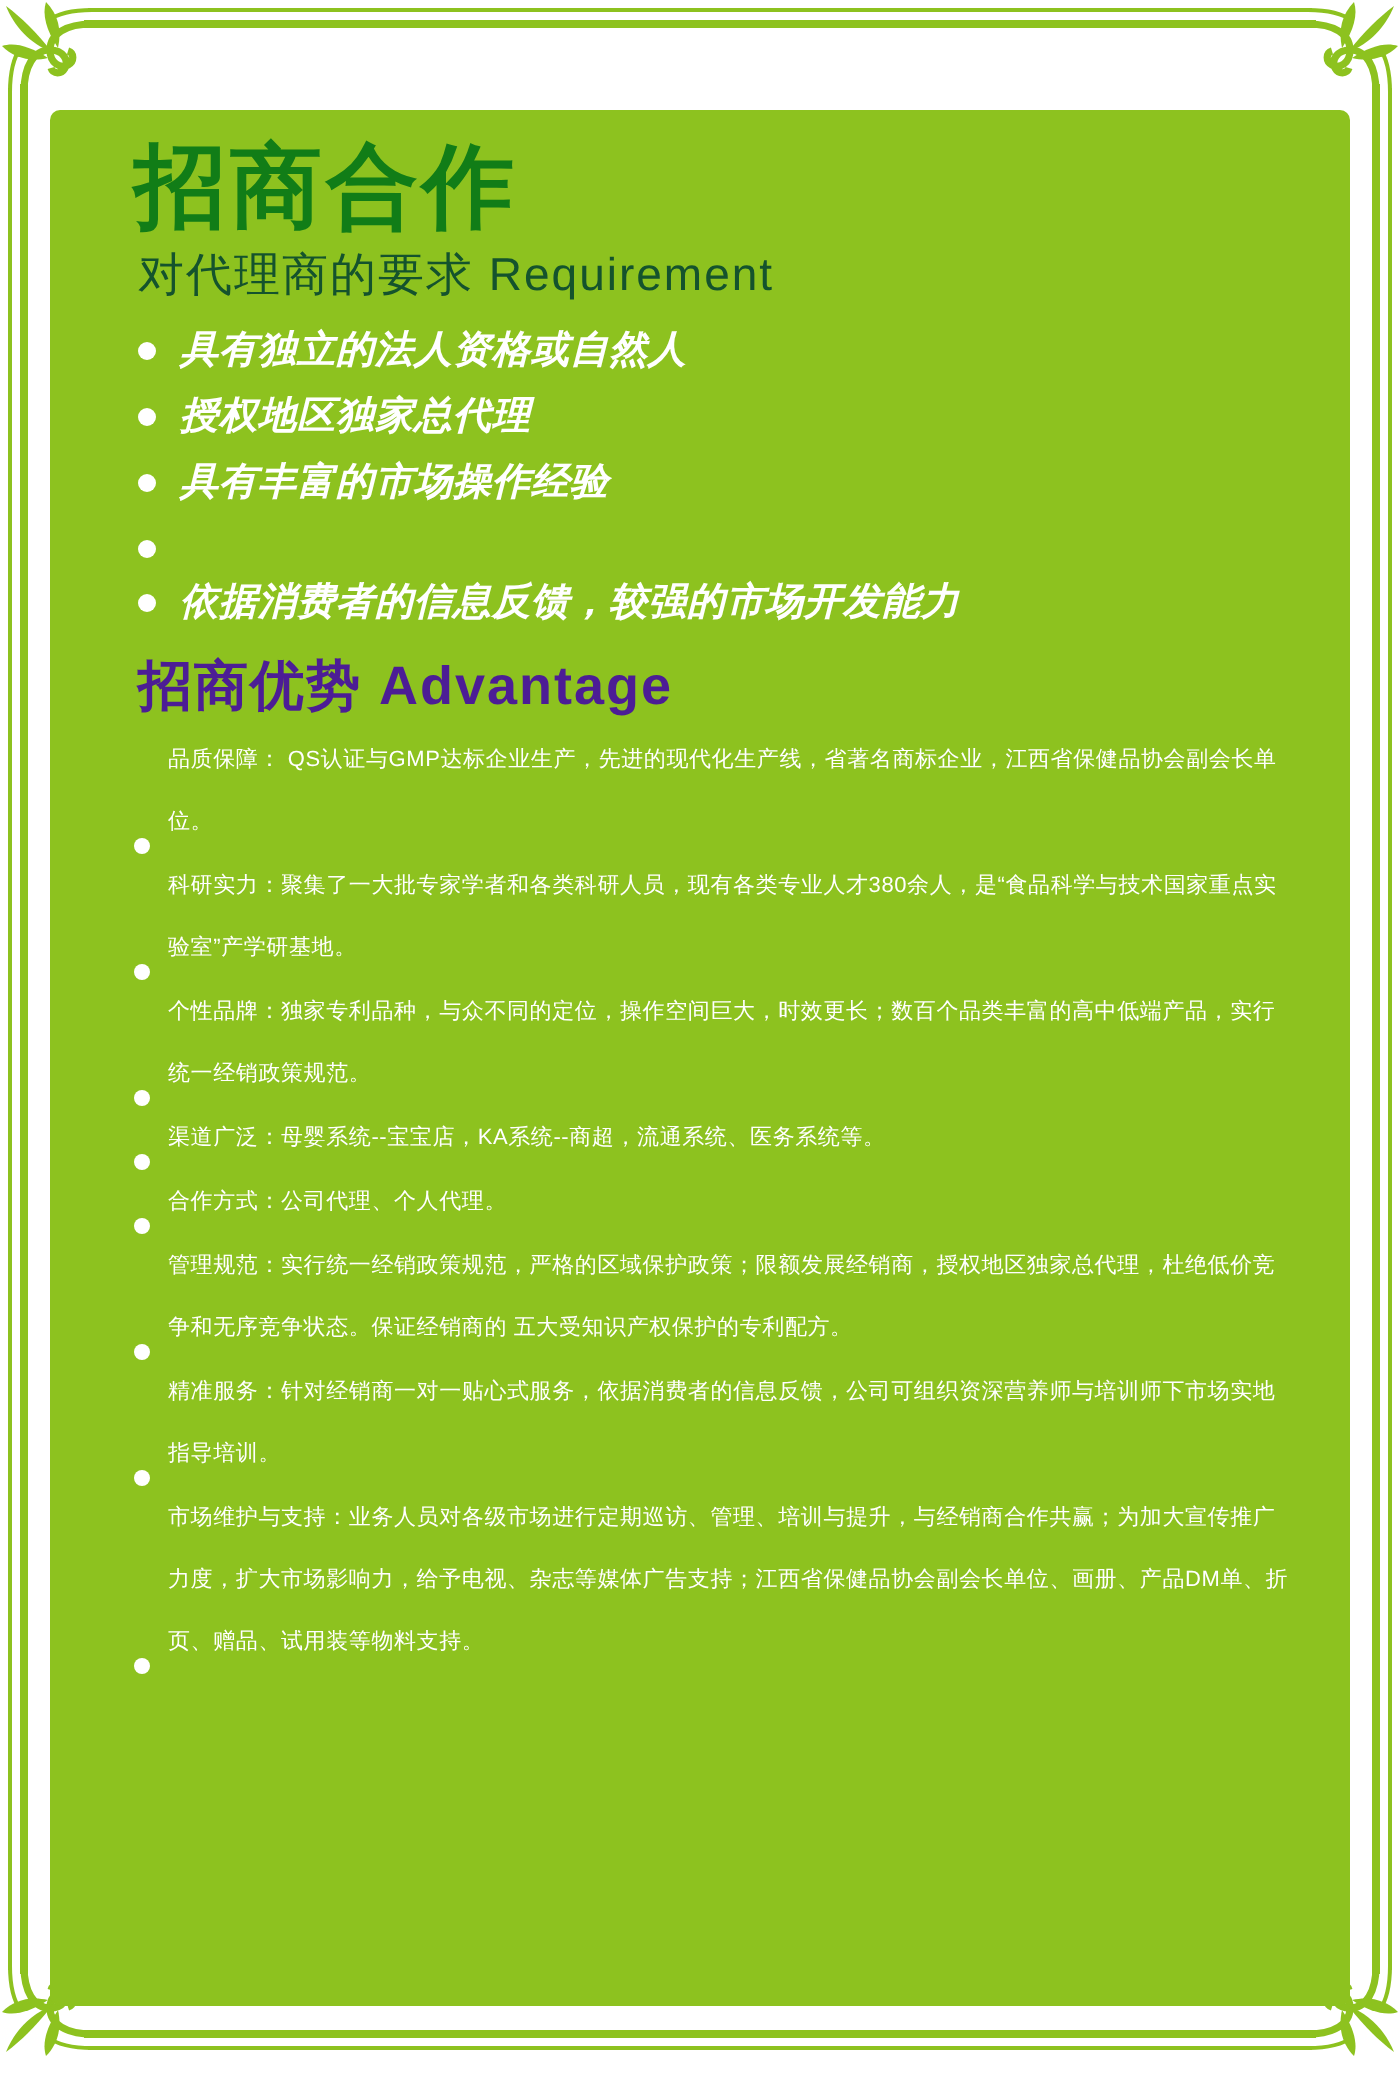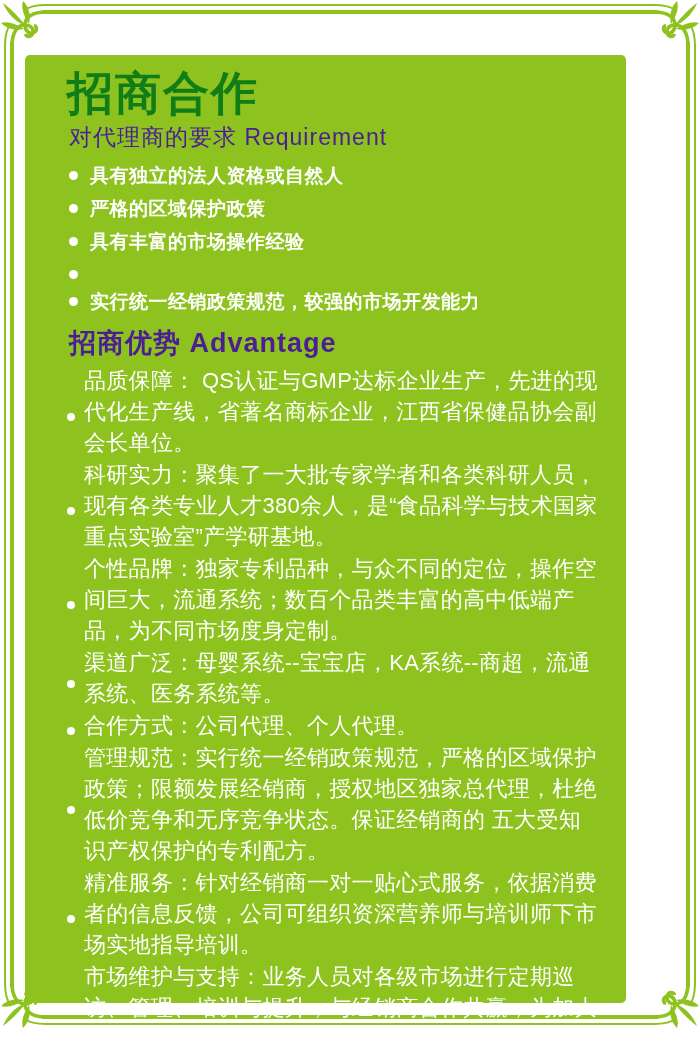--- a/index.html
+++ b/index.html
@@ -3,49 +3,49 @@
 <meta charset="utf-8">
 <style>
   html,body{margin:0;padding:0;}
   body{
     width:700px;height:1050px;position:relative;background:#ffffff;
     font-family:"Liberation Sans","DejaVu Sans",sans-serif;
     overflow:hidden;
   }
   .frame-svg{position:absolute;left:0;top:0;width:700px;height:1050px;pointer-events:none;}
   .panel{
-    position:absolute;left:25px;top:55px;width:601px;height:948px;
+    position:absolute;left:25px;top:55px;width:650px;height:948px;
     background:#8dc21f;border-radius:5px;box-sizing:border-box;
     padding:12px 28px 10px 42px;color:#ffffff;
   }
   .main-title{
     font-size:46px;font-weight:800;color:#117d17;line-height:53px;
     letter-spacing:2px;margin:0;
   }
   .sub-title{
-    font-size:23px;color:#4c1d95;line-height:30px;margin:2px 0 0 2px;
+    font-size:23px;color:#14532d;line-height:30px;margin:2px 0 0 2px;
     font-weight:400;letter-spacing:1px;
   }
   .req-list{margin:14px 0 0 2px;}
   .req-item{
     display:flex;align-items:flex-start;margin-bottom:13px;
-    font-size:19px;font-weight:700;line-height:20px;letter-spacing:.5px;
+    font-size:19px;font-weight:700;line-height:20px;letter-spacing:.5px;font-style:italic;
   }
   .req-item .dot{
     flex:0 0 9px;width:9px;height:9px;border-radius:50%;
     background:#ffffff;margin:5px 12px 0 0;
   }
   .adv-heading{
     font-size:27px;font-weight:700;color:#4c1d95;line-height:36px;
     margin:12px 0 0 2px;letter-spacing:1px;
   }
   .adv-list{margin:4px 0 0 0;}
   .adv-item{
-    display:flex;align-items:center;margin-bottom:1px;
-    font-size:22px;font-weight:400;line-height:31px;letter-spacing:.3px;
+    display:flex;align-items:flex-end;margin-bottom:1px;
+    font-size:11px;font-weight:400;line-height:31px;letter-spacing:.3px;
   }
   .adv-item .dot{
     flex:0 0 8px;width:8px;height:8px;border-radius:50%;
     background:#ffffff;margin:11px 9px 0 0;
   }
   .adv-item .txt{flex:1;}
 </style>
 </head>
 <body>
 
@@ -86,49 +86,49 @@
 
   <div class="sub-title">对代理商的要求 Requirement</div>
 
   <div class="req-list">
     <div class="req-item">
       <span class="dot"></span>
       <span>具有独立的法人资格或自然人</span>
     </div>
     <div class="req-item">
       <span class="dot"></span>
-      <span>严格的区域保护政策</span>
+      <span>授权地区独家总代理</span>
     </div>
     <div class="req-item">
       <span class="dot"></span>
       <span>具有丰富的市场操作经验</span>
     </div>
     <div class="req-item">
       <span class="dot"></span>
     </div>
     <div class="req-item">
       <span class="dot"></span>
-      <span>实行统一经销政策规范，较强的市场开发能力</span>
+      <span>依据消费者的信息反馈，较强的市场开发能力</span>
     </div>
   </div>
 
   <div class="adv-heading">招商优势 Advantage</div>
 
   <div class="adv-list">
     <div class="adv-item">
       <span class="dot"></span>
       <span class="txt">品质保障： QS认证与GMP达标企业生产，先进的现代化生产线，省著名商标企业，江西省保健品协会副会长单位。</span>
     </div>
     <div class="adv-item">
       <span class="dot"></span>
       <span class="txt">科研实力：聚集了一大批专家学者和各类科研人员，现有各类专业人才380余人，是“食品科学与技术国家重点实验室”产学研基地。</span>
     </div>
     <div class="adv-item">
       <span class="dot"></span>
-      <span class="txt">个性品牌：独家专利品种，与众不同的定位，操作空间巨大，流通系统；数百个品类丰富的高中低端产品，为不同市场度身定制。</span>
+      <span class="txt">个性品牌：独家专利品种，与众不同的定位，操作空间巨大，时效更长；数百个品类丰富的高中低端产品，实行统一经销政策规范。</span>
     </div>
     <div class="adv-item">
       <span class="dot"></span>
       <span class="txt">渠道广泛：母婴系统--宝宝店，KA系统--商超，流通系统、医务系统等。</span>
     </div>
     <div class="adv-item">
       <span class="dot"></span>
       <span class="txt">合作方式：公司代理、个人代理。</span>
     </div>
     <div class="adv-item">

